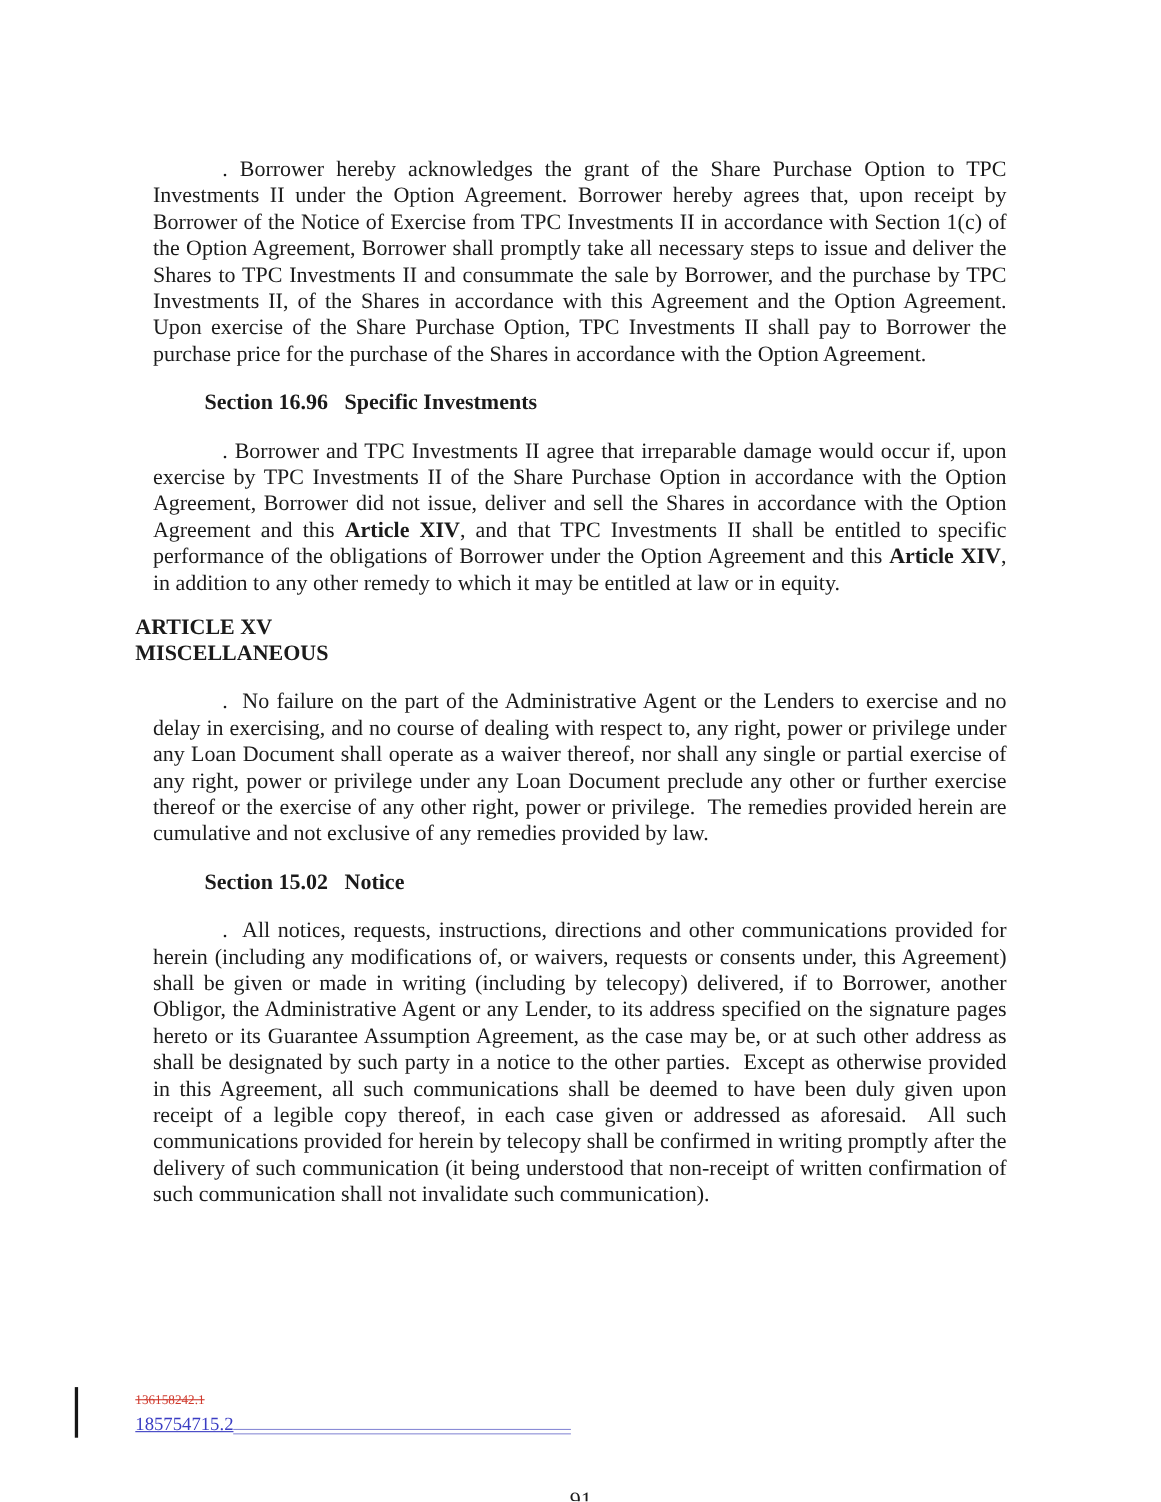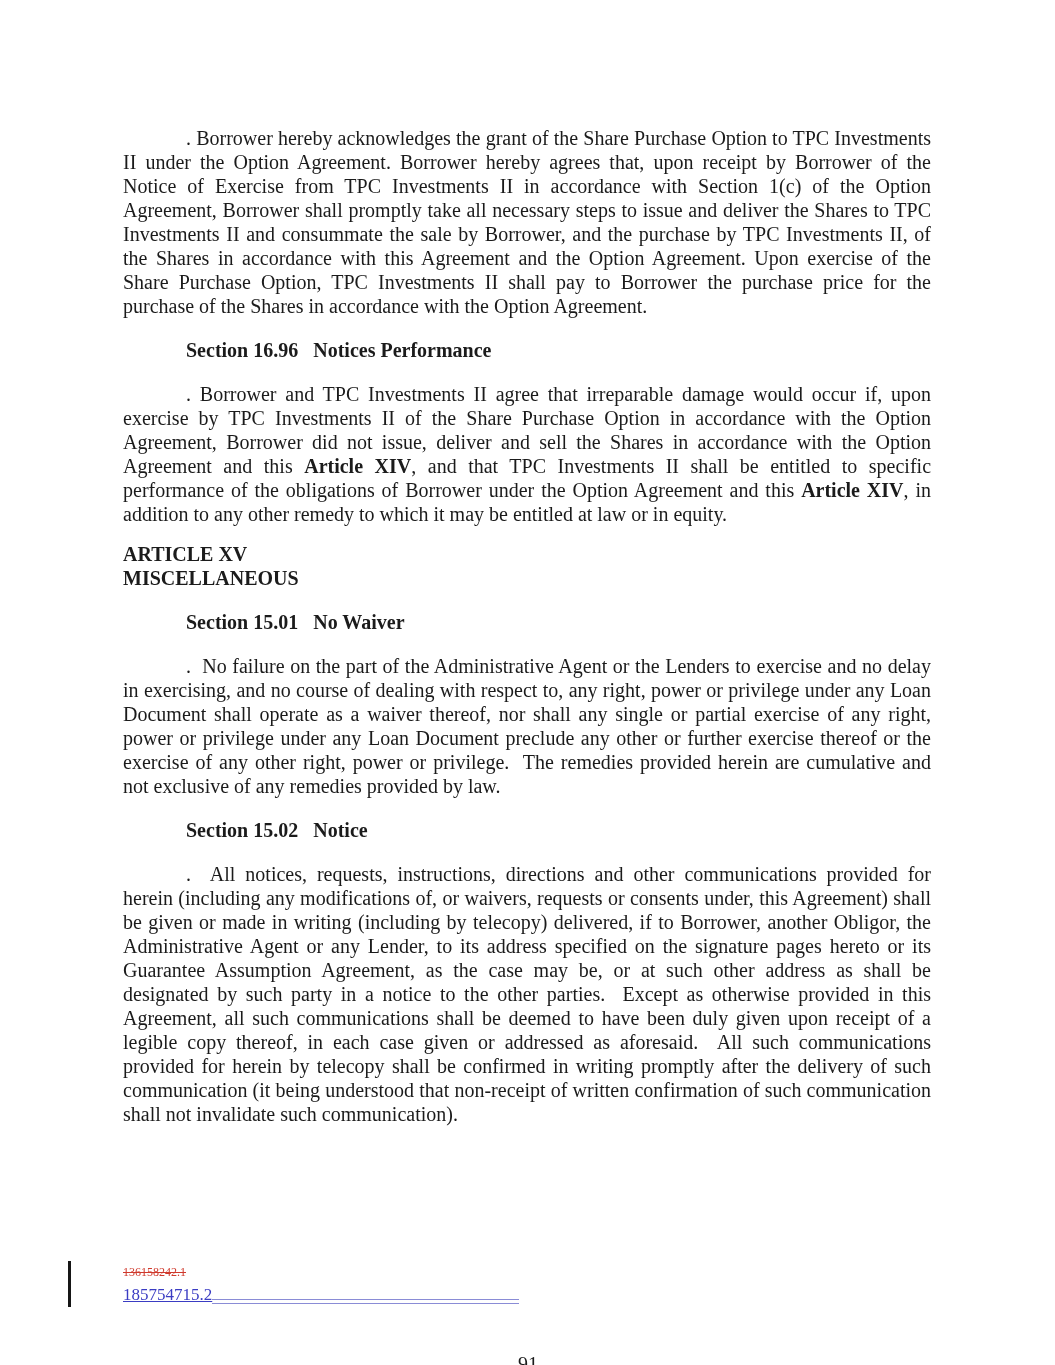--- a/index.html
+++ b/index.html
@@ -15,21 +15,21 @@
   .body-text {
     position: absolute;
     left: 123px;
     top: 126px;
     width: 808px;
     font-size: 20px;
     line-height: 24px;
     text-align: justify;
   }
   .para {
-    margin: 0;
+    margin: 16px;
     text-indent: 63px;
     white-space: pre-wrap;
   }
   .mt { margin-top: 20px; }
   .sec-heading {
     margin: 20px 0 0 0;
     padding-left: 63px;
     font-size: 20px;
     line-height: 24px;
     font-weight: bold;
@@ -92,30 +92,29 @@
 </style>
 </head>
 <body>
 
 <div class="page">
 
   <div class="body-text">
 
     <p class="para">. Borrower hereby acknowledges the grant of the Share Purchase Option to TPC Investments II under the Option Agreement. Borrower hereby agrees that, upon receipt by Borrower of the Notice of Exercise from TPC Investments II in accordance with Section 1(c) of the Option Agreement, Borrower shall promptly take all necessary steps to issue and deliver the Shares to TPC Investments II and consummate the sale by Borrower, and the purchase by TPC Investments II, of the Shares in accordance with this Agreement and the Option Agreement. Upon exercise of the Share Purchase Option, TPC Investments II shall pay to Borrower the purchase price for the purchase of the Shares in accordance with the Option Agreement.</p>
 
-    <h3 class="sec-heading"><span class="sec-num">Section 16.96</span><span class="sec-title">Notices Performance</span></h3>
+    <h3 class="sec-heading"><span class="sec-num">Section 16.96</span><span class="sec-title">Specific Investments</span></h3>
 
     <p class="para mt"><span>. Borrower and TPC Investments II agree that irreparable damage would occur if, upon exercise by TPC Investments II of the Share Purchase Option in accordance with the Option Agreement, Borrower did not issue, deliver and sell the Shares in accordance with the Option Agreement and this </span><span class="b">Article XIV</span><span>, and that TPC Investments II shall be entitled to specific performance of the obligations of Borrower under the Option Agreement and this </span><span class="b">Article XIV</span><span>, in addition to any other remedy to which it may be entitled at law or in equity.</span></p>
 
     <div class="article-heading mt">
       <div>ARTICLE XV</div>
       <div>MISCELLANEOUS</div>
     </div>
 
-    <h3 class="sec-heading"><span class="sec-num">Section 15.01</span><span class="sec-title">No Waiver</span></h3>
 
     <p class="para mt">.  No failure on the part of the Administrative Agent or the Lenders to exercise and no delay in exercising, and no course of dealing with respect to, any right, power or privilege under any Loan Document shall operate as a waiver thereof, nor shall any single or partial exercise of any right, power or privilege under any Loan Document preclude any other or further exercise thereof or the exercise of any other right, power or privilege.  The remedies provided herein are cumulative and not exclusive of any remedies provided by law.</p>
 
     <h3 class="sec-heading"><span class="sec-num">Section 15.02</span><span class="sec-title">Notice</span></h3>
 
     <p class="para mt">.  All notices, requests, instructions, directions and other communications provided for herein (including any modifications of, or waivers, requests or consents under, this Agreement) shall be given or made in writing (including by telecopy) delivered, if to Borrower, another Obligor, the Administrative Agent or any Lender, to its address specified on the signature pages hereto or its Guarantee Assumption Agreement, as the case may be, or at such other address as shall be designated by such party in a notice to the other parties.  Except as otherwise provided in this Agreement, all such communications shall be deemed to have been duly given upon receipt of a legible copy thereof, in each case given or addressed as aforesaid.  All such communications provided for herein by telecopy shall be confirmed in writing promptly after the delivery of such communication (it being understood that non-receipt of written confirmation of such communication shall not invalidate such communication).</p>
 
   </div>
 
   <div class="change-bar"></div>

